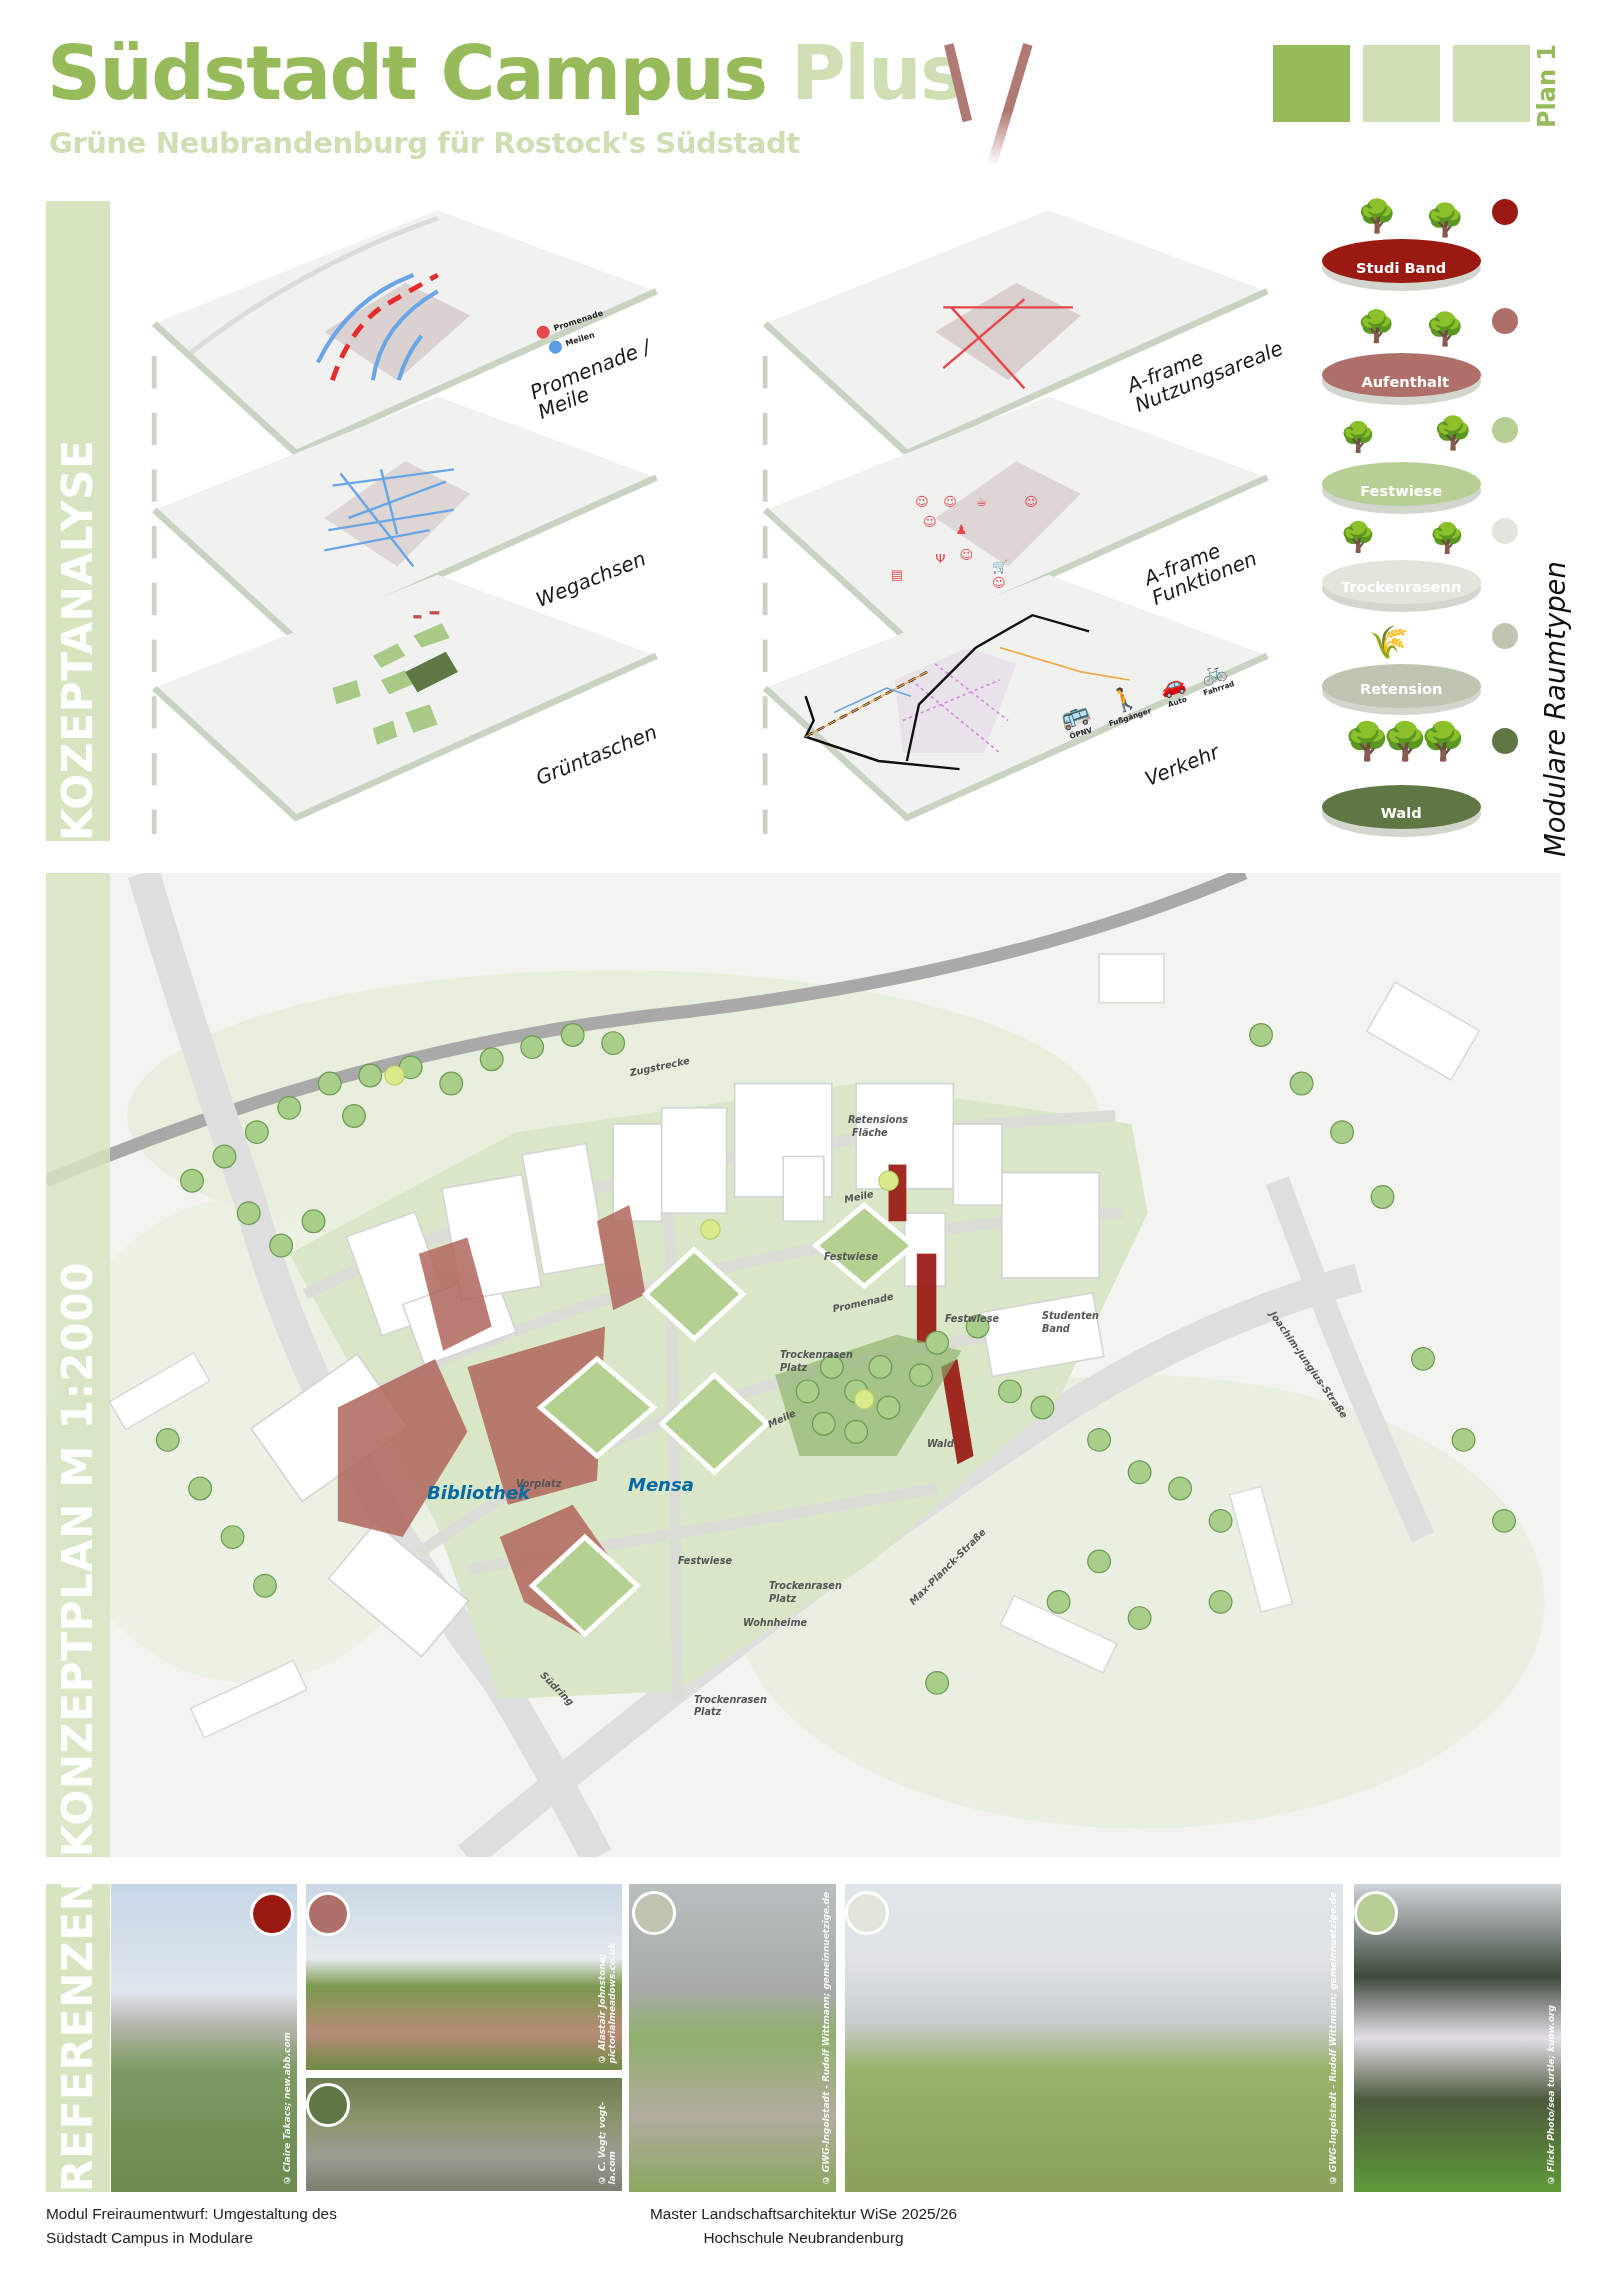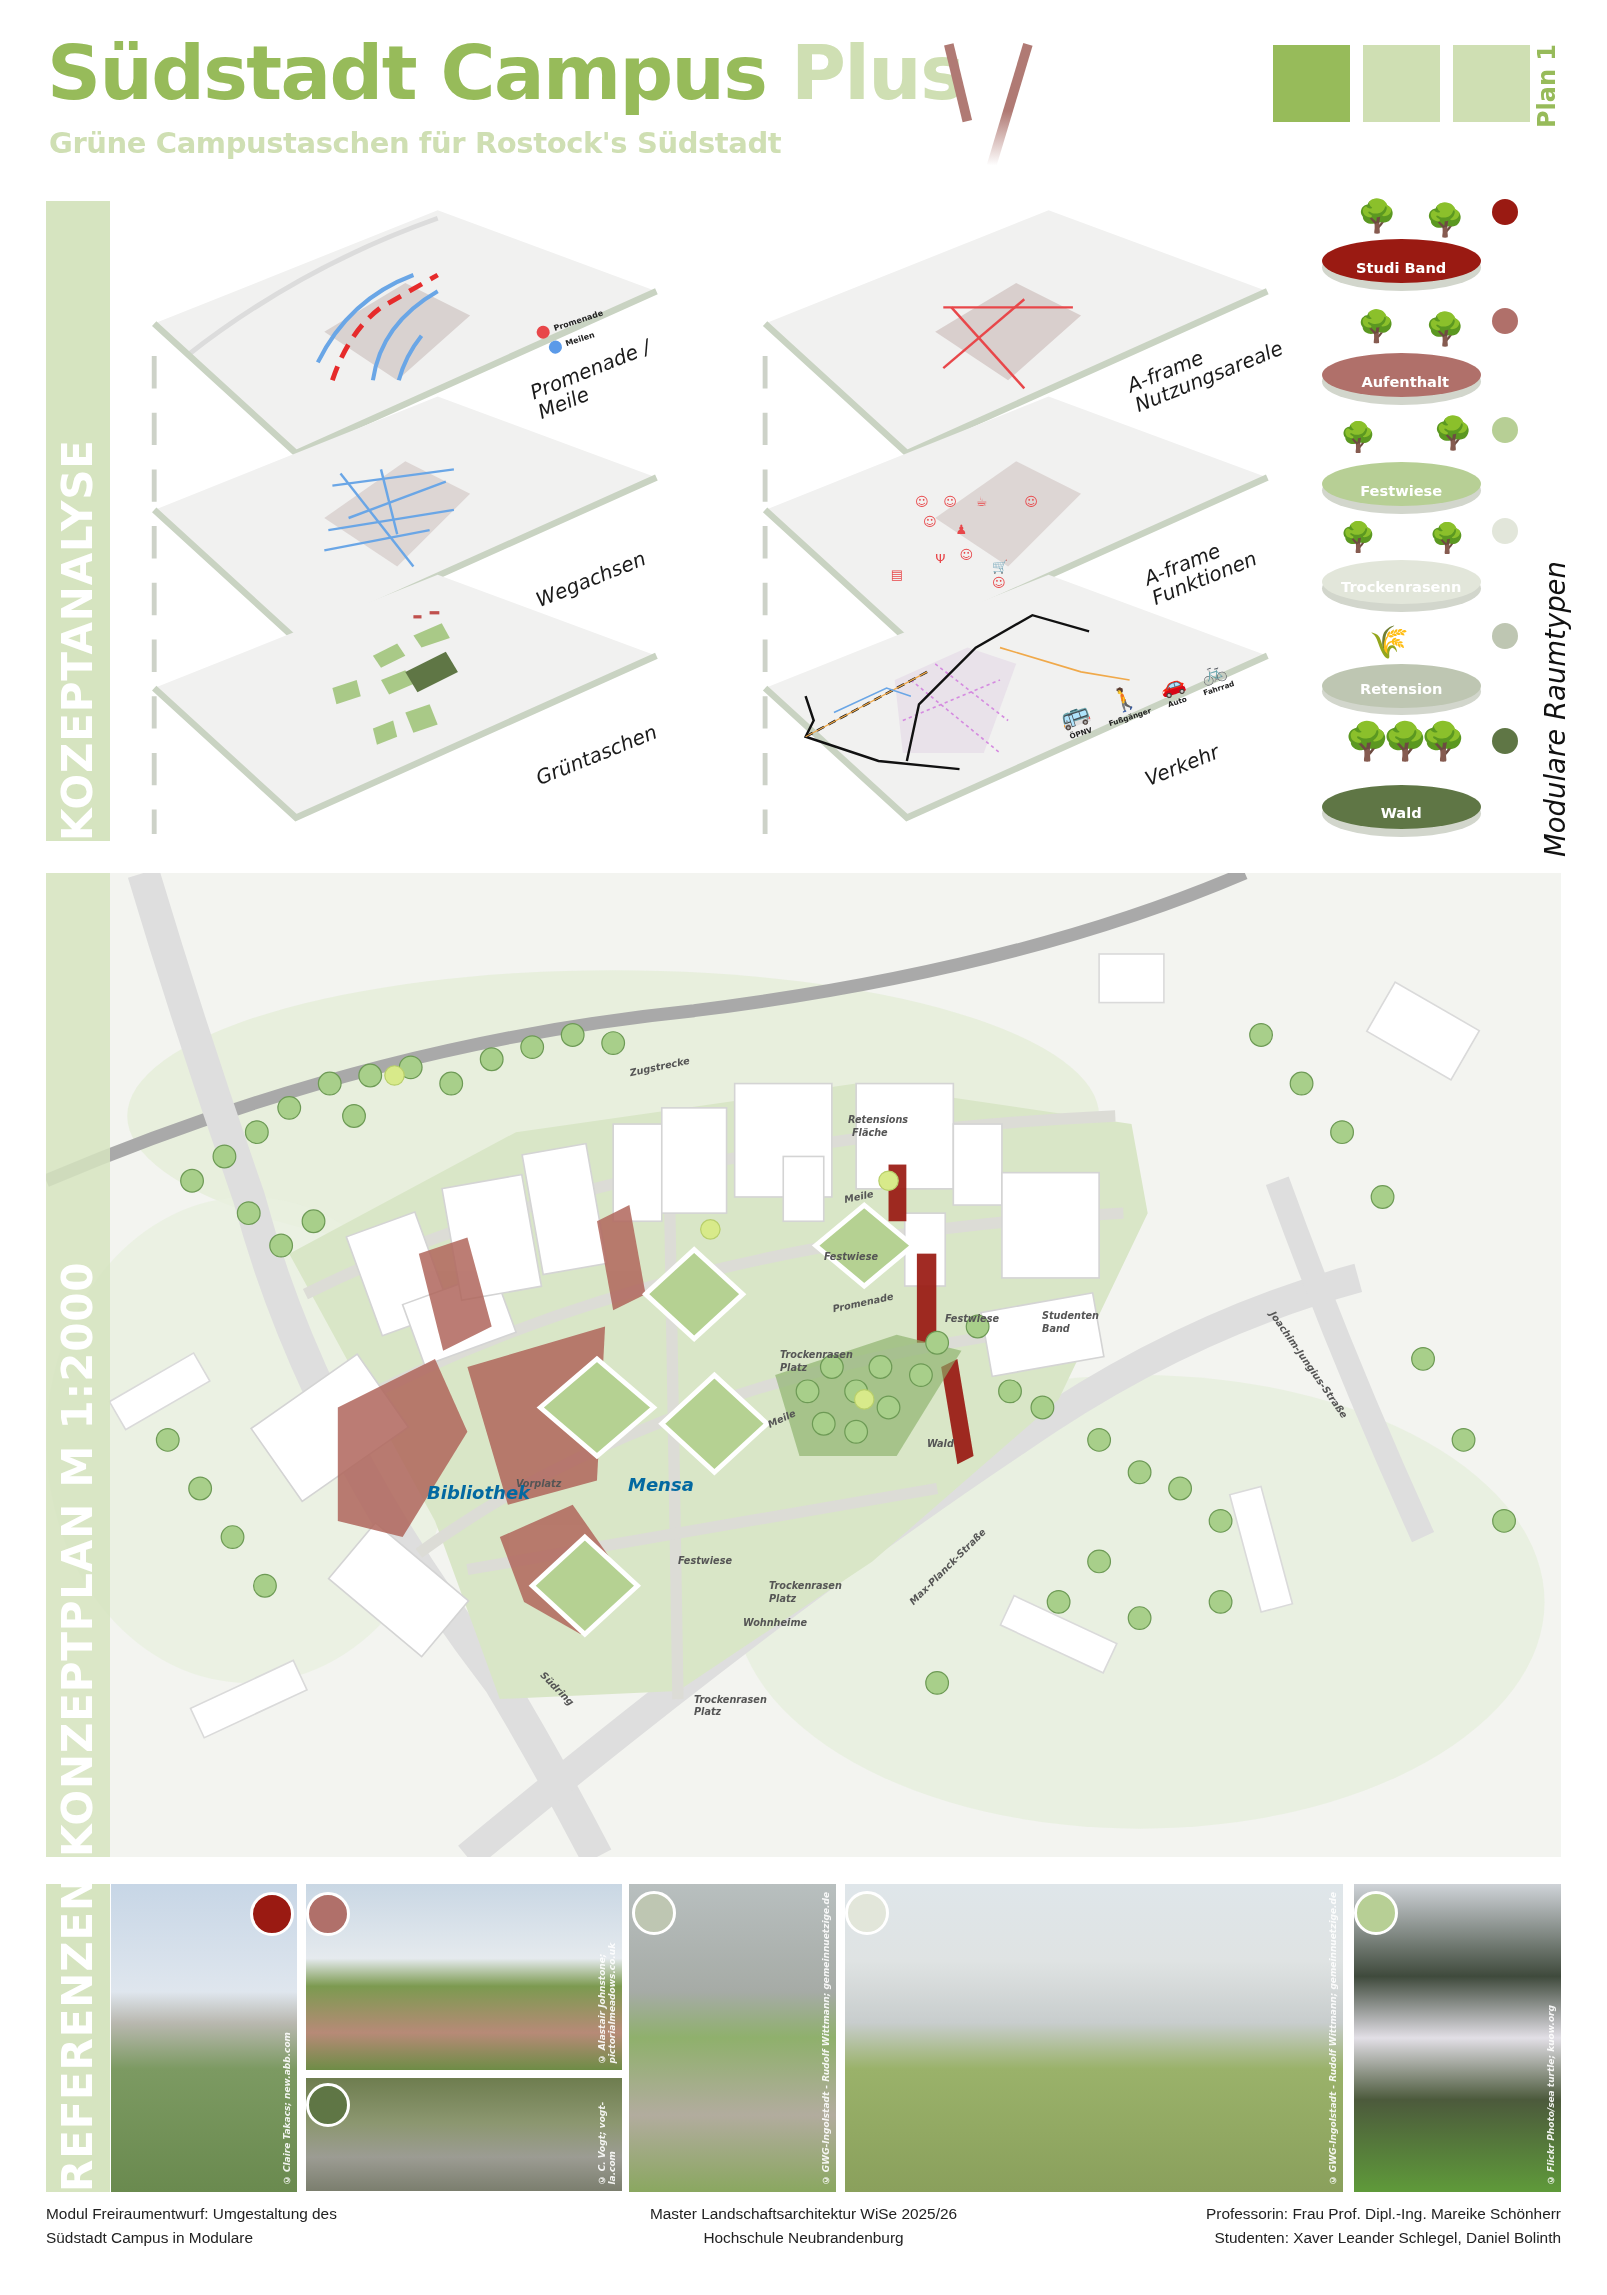--- a/index.html
+++ b/index.html
@@ -64,21 +64,21 @@
   <defs>
     <linearGradient id="xg" x1="0" y1="0" x2="0" y2="1">
       <stop offset="0" stop-color="#b07a74"></stop>
       <stop offset="0.55" stop-color="#b07a74"></stop>
       <stop offset="1" stop-color="#ffffff"></stop>
     </linearGradient>
   </defs>
   <line x1="22" y1="5" x2="45" y2="100" stroke="#b07a74" stroke-width="12"></line>
   <line x1="120" y1="5" x2="75" y2="155" stroke="url(#xg)" stroke-width="12"></line>
 </svg>
-<div class="subtitle">Grüne Campustaschen für Rostock's Südstadt</div>
+<div class="subtitle">Grüne Neubrandenburg für Rostock's Südstadt</div>
 <div class="swatches">
   <div class="swatch" style="background:#97bb5a"></div>
   <div class="swatch" style="background:#cfdfb3"></div>
   <div class="swatch" style="background:#cfdfb3"></div>
 </div>
 <div class="plan-label">
     <span>Plan 1</span>
   </div>
 
 <div class="sidebar sb-concept">
@@ -479,18 +479,14 @@
 
 <div class="footer">
   <div class="col left">
     <div>Modul Freiraumentwurf: Umgestaltung des</div>
     <div>Südstadt Campus in Modulare</div>
   </div>
   <div class="col center">
     <div>Master Landschaftsarchitektur WiSe 2025/26</div>
     <div>Hochschule Neubrandenburg</div>
   </div>
-  <div class="col right">
-    <div>Professorin: Frau Prof. Dipl.-Ing. Mareike Schönherr</div>
-    <div>Studenten: Xaver Leander Schlegel, Daniel Bolinth</div>
-  </div>
 </div>
 
 
 </body></html>

